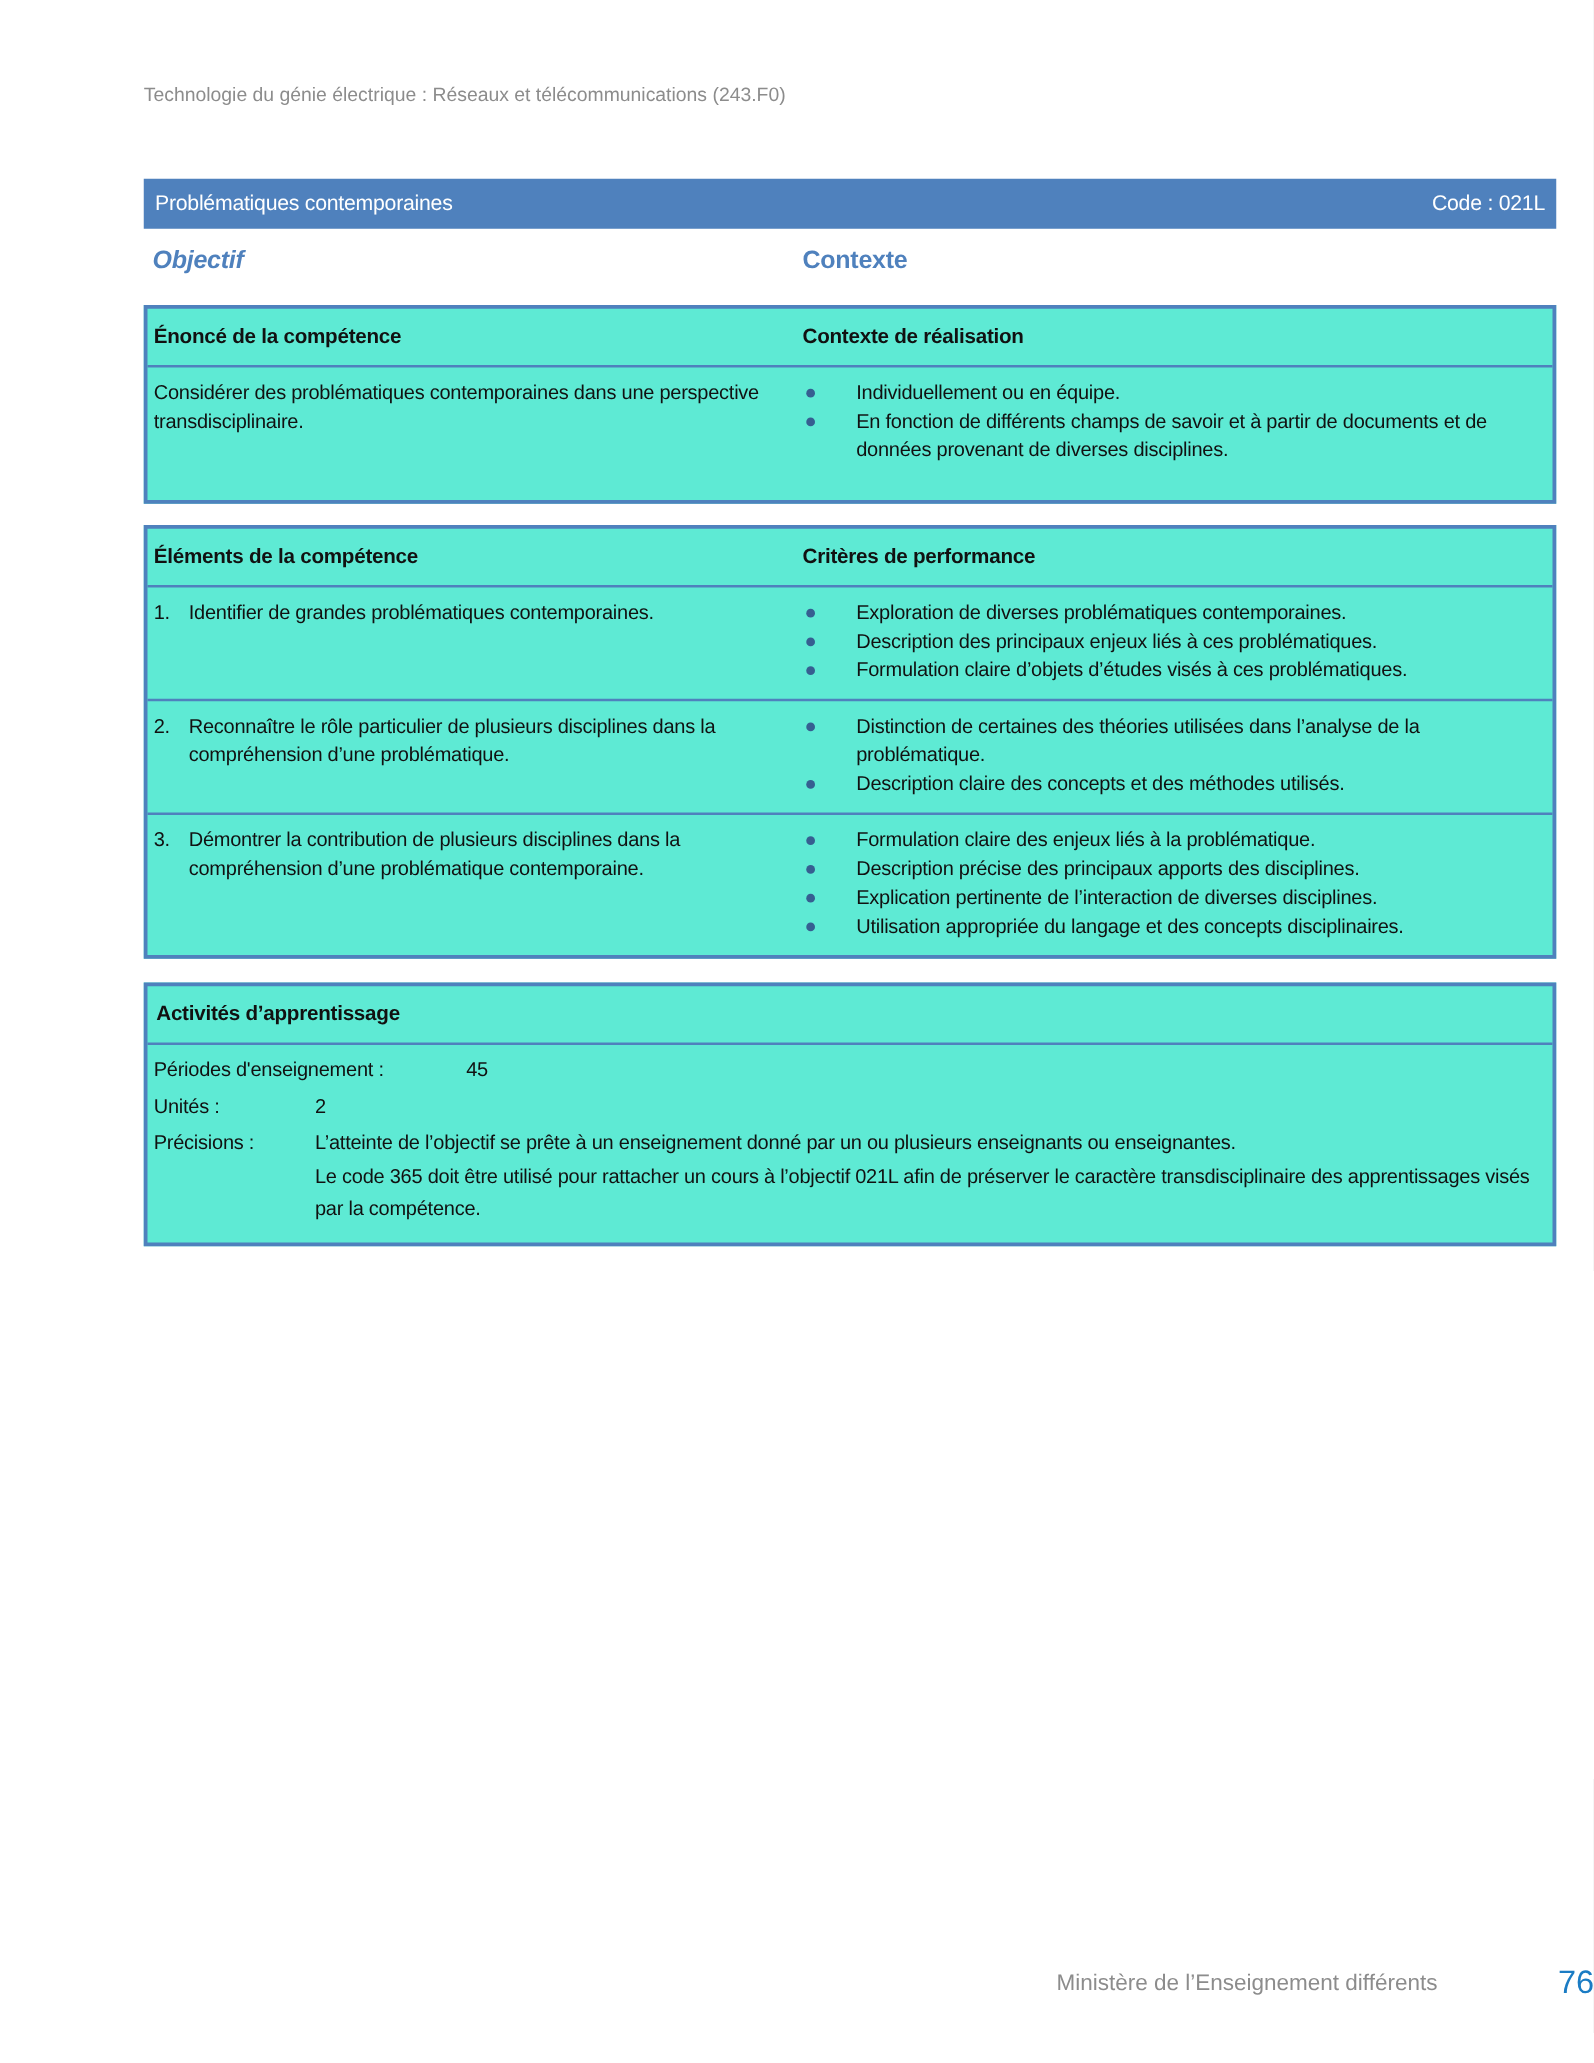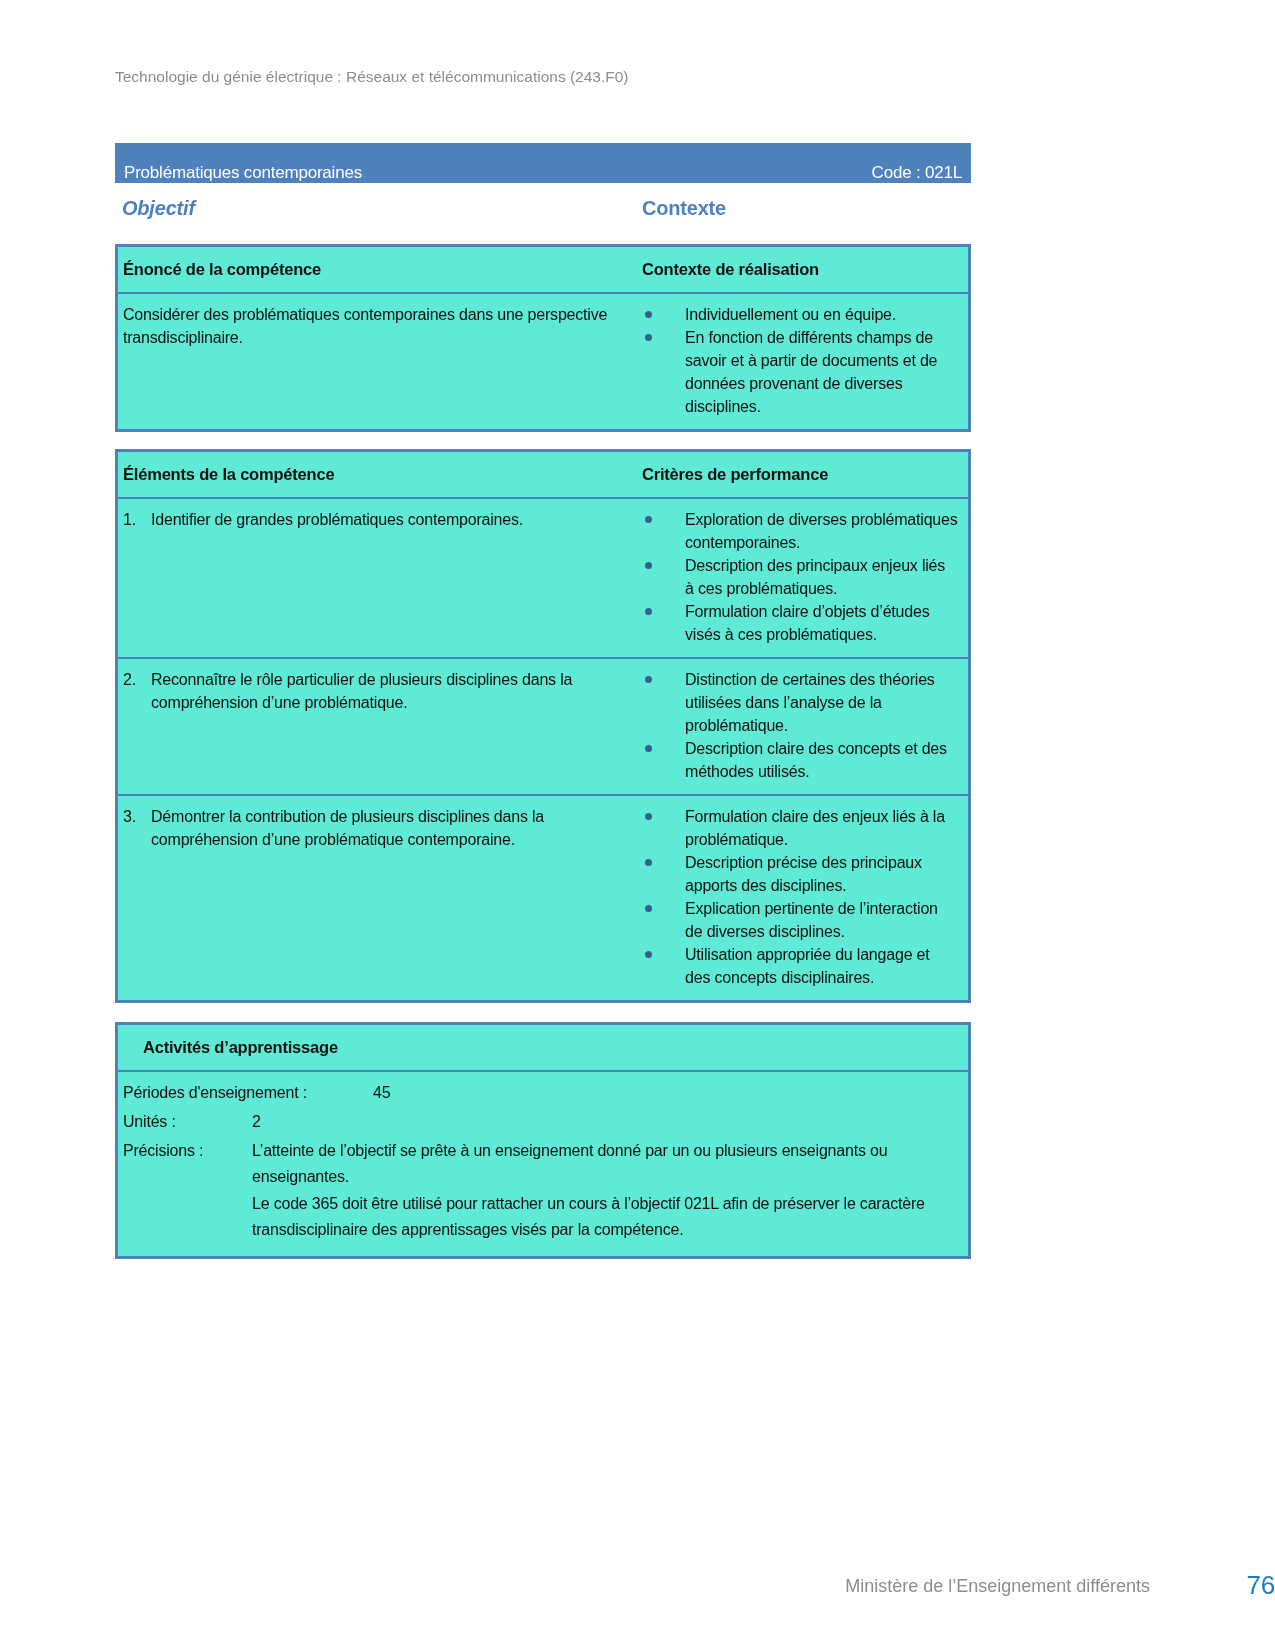--- a/index.html
+++ b/index.html
@@ -6,36 +6,36 @@
   .page {
     position:relative;
     width:1275px; height:1650px;
     margin:0 auto;
     background:#ffffff;
     font-family:"Liberation Sans", sans-serif;
     color:#111111;
     letter-spacing:-0.2px;
     overflow:hidden;
   }
-  .content { position:absolute; left:115px; top:0; width:856px; }
+  .content { position:absolute; left:115px; top:0; width:1130px; }
 
   .doc-header {
     margin-top:68px;
     font-size:15.5px;
     color:var(--muted,#8c8c8c);
     letter-spacing:0;
   }
 
   .banner {
     margin-top:57px;
     height:40px;
     background:var(--accent,#4f81bd);
     color:#ffffff;
     display:flex;
-    align-items:flex-end;
+    align-items:center;
     justify-content:space-between;
     padding:0 9px;
     box-sizing:border-box;
     font-size:17px;
   }
 
   .headings { position:relative; margin-top:14px; height:26px; }
   .headings .heading {
     position:absolute; top:0;
     color:var(--accent,#4f81bd);
@@ -58,21 +58,21 @@
 
   .grid2 { display:grid; grid-template-columns:524px 1fr; }
 
   .tbl-head { border-bottom:2px solid var(--accent,#4f81bd); }
   .hcell {
     font-weight:bold;
     font-size:16.5px;
     padding:11px 8px 11px 5px;
   }
   .hcell.c2 { padding-left:0; }
-  .hcell.full { padding-left:25px; }
+  .hcell.full { padding-left:7px; }
 
   .cell { padding:9px 26px 11px 5px; }
   .cell.c2 { padding:9px 10px 11px 0; }
   .tbl1 .tbl-body { min-height:106px; }
 
   .el-row + .el-row { border-top:2px solid var(--accent,#4f81bd); }
   .el-c1 { display:flex; }
   .el-num { width:28px; flex:0 0 28px; }
 
   ul.bullets { margin:0; padding:0; list-style:none; }

